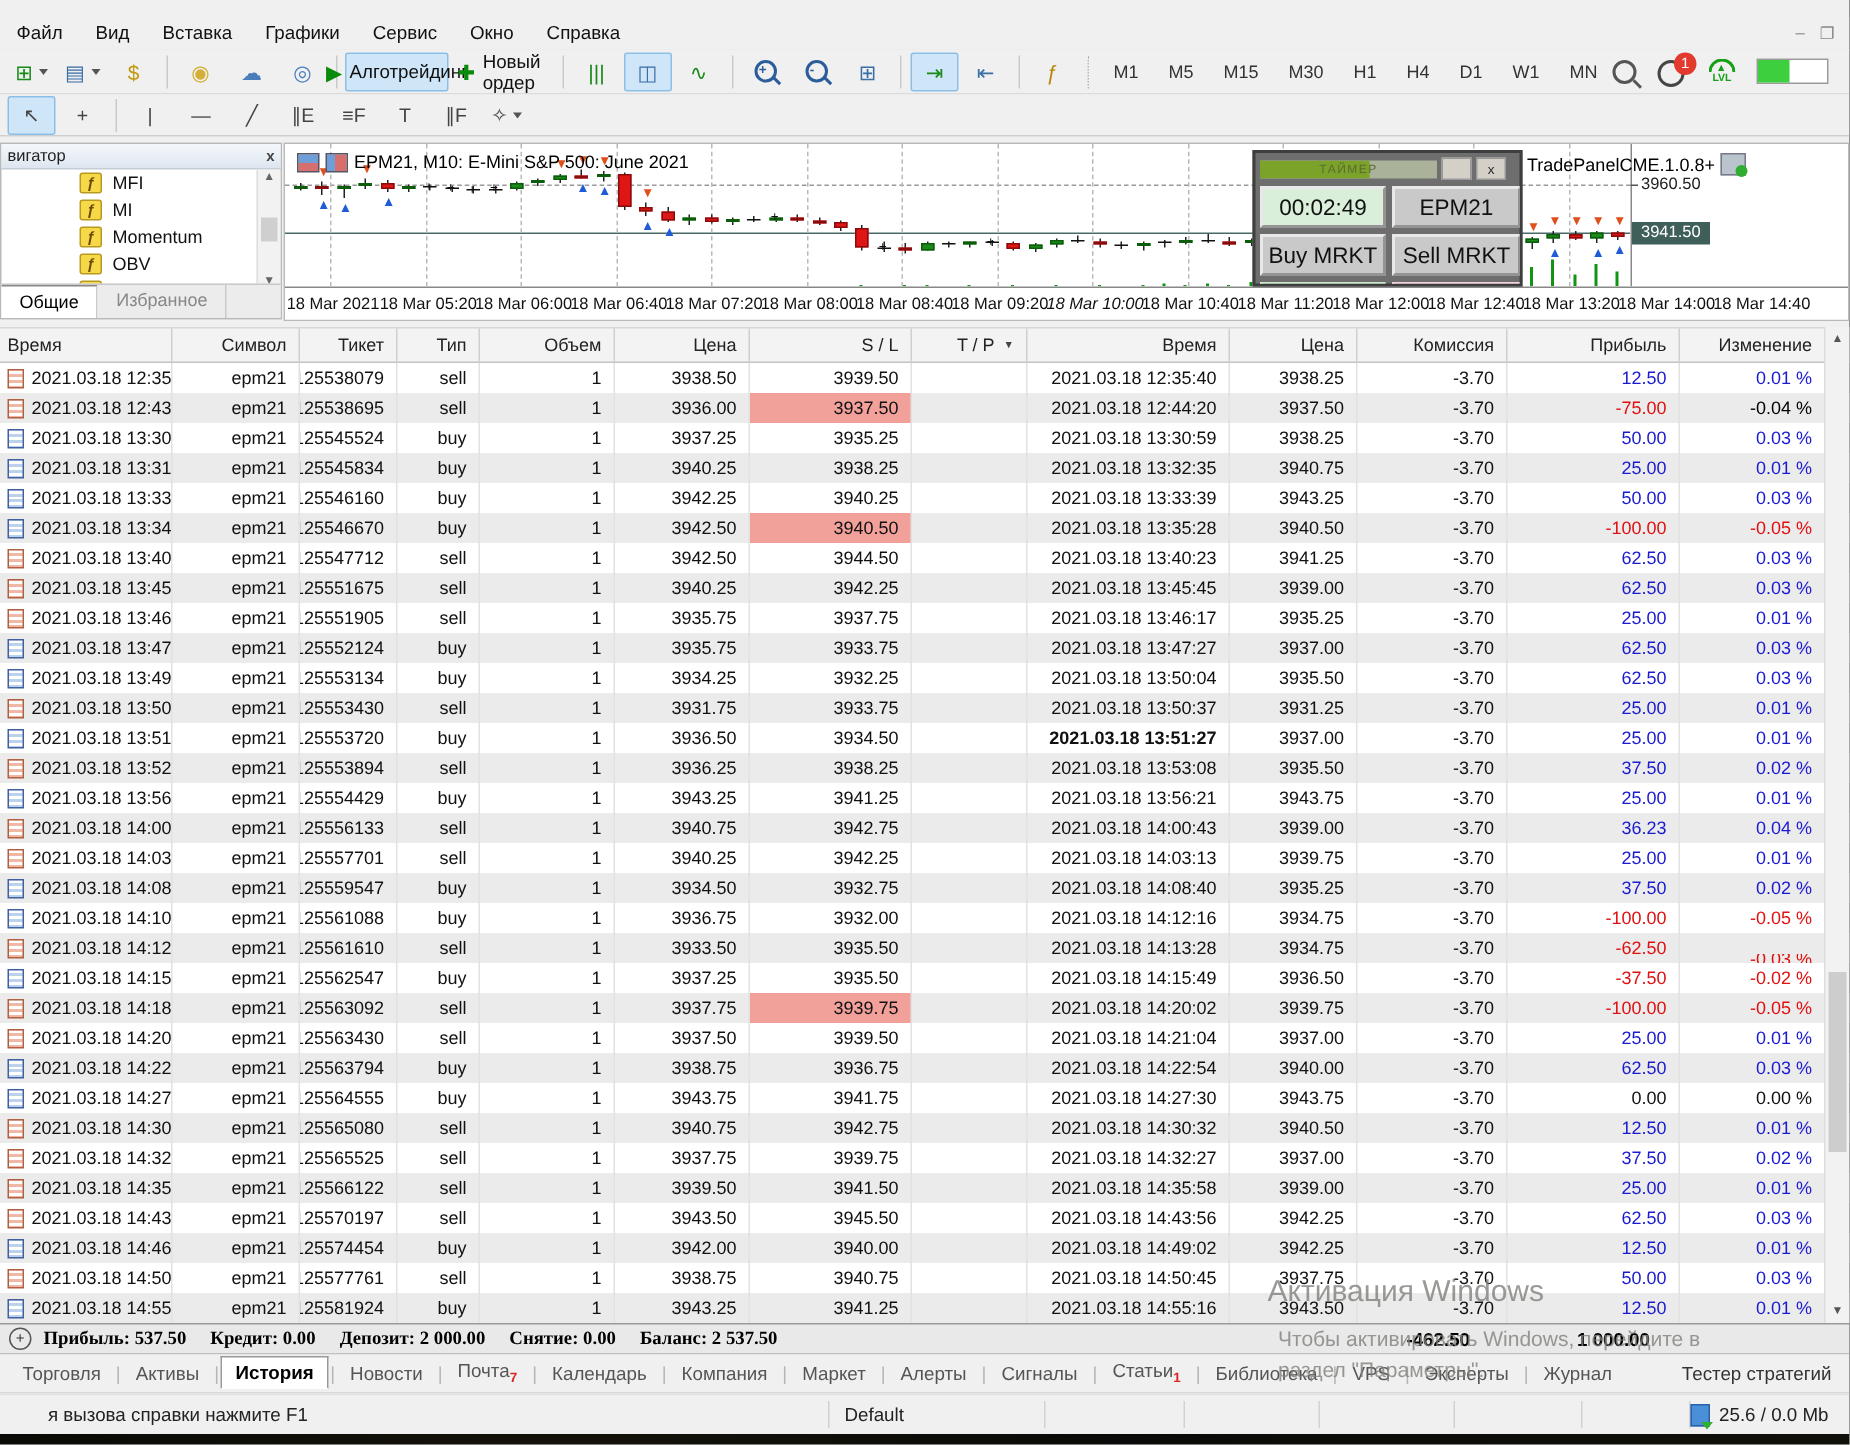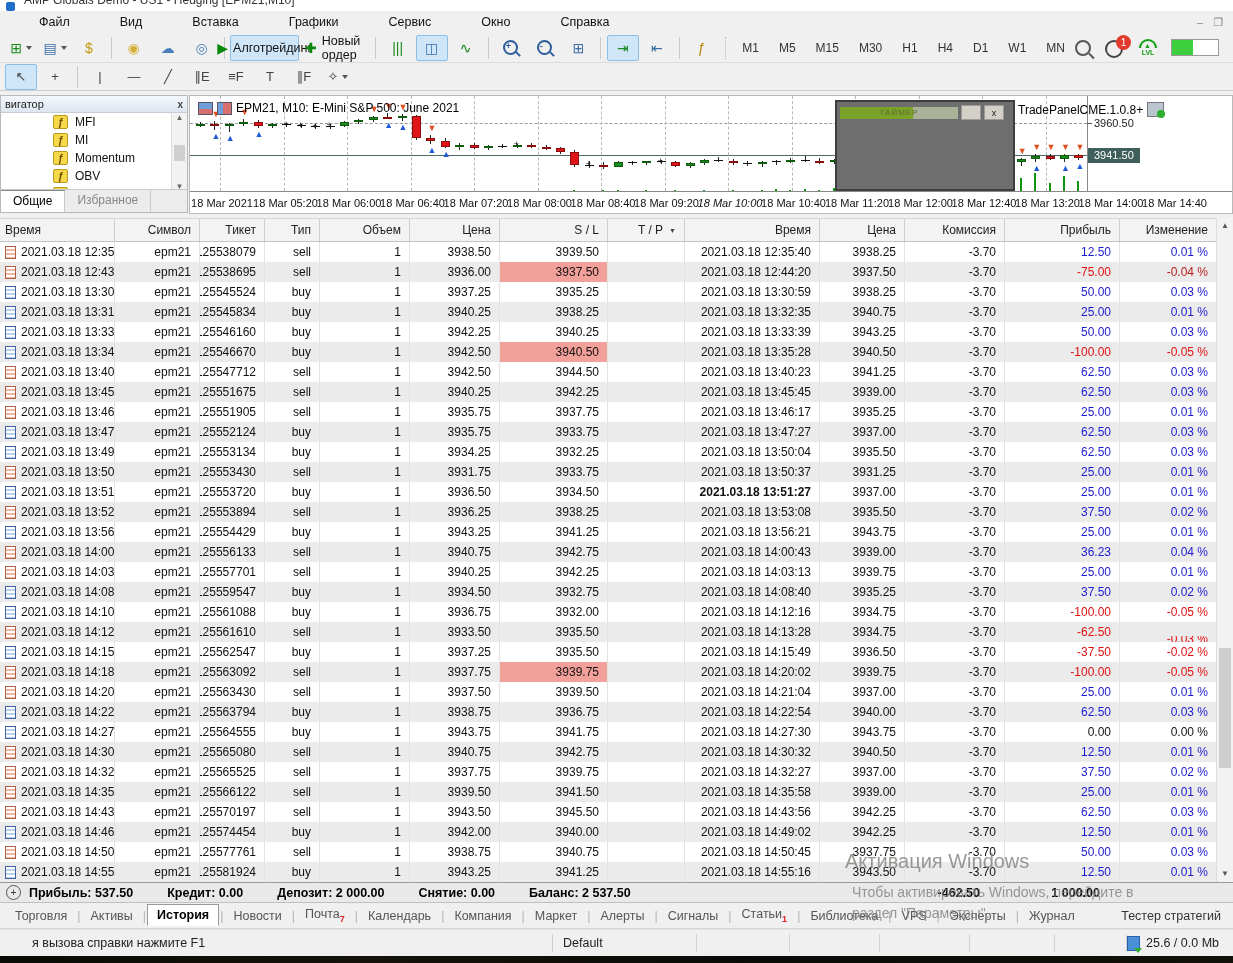--- a/index.html
+++ b/index.html
@@ -5,21 +5,21 @@
   html,body{margin:0;padding:0;background:#444;}
   #app{position:relative;width:1233px;height:963px;background:#f0f0f0;
        font-family:"Liberation Sans",sans-serif;font-size:12px;color:#111;
        overflow:hidden;user-select:none;}
   
   .titlebar{position:absolute;top:0;left:0;width:1233px;height:11px;background:#fff;overflow:hidden;border-bottom:1px solid #e4e4e4;}
   .titlebar .titletext{position:absolute;top:-7px;left:24px;font-size:12px;color:#333;white-space:nowrap;}
   .titlebar .appdot{position:absolute;top:2px;left:6px;width:9px;height:9px;background:#1d6fc9;border-radius:2px;}
   
   .menubar{position:absolute;top:11px;left:0;width:1233px;height:22px;background:#f0f0f0;display:flex;align-items:center;border-bottom:1px solid #e0e0e0;}
-  .menu-item{padding:2px 11px;color:#111;font-size:12.5px;cursor:default;margin-left:28px;}
+  .menu-item{padding:2px 11px;color:#111;font-size:12.5px;cursor:default;}
   .winctl{margin-left:auto;display:flex;gap:10px;padding-right:10px;color:#888;font-size:11px;}
   .winctl span{cursor:default;}
   
   .toolbar1{position:absolute;top:33px;left:0;width:1233px;height:30px;background:#f0f0f0;border-bottom:1px solid #dcdcdc;display:flex;align-items:center;padding-left:4px;box-sizing:border-box;}
   .toolbar2{position:absolute;top:63px;left:0;width:1233px;height:28px;background:#f0f0f0;border-bottom:1px solid #cfcfcf;display:flex;align-items:center;padding-left:4px;box-sizing:border-box;}
   .tbbtn{height:24px;min-width:24px;display:inline-flex;align-items:center;justify-content:center;
          margin:0 1px;padding:0 3px;border:1px solid transparent;border-radius:2px;font-size:14px;cursor:default;position:relative;}
   .tbbtn.active{background:#cfe6f9;border-color:#8cbfe8;}
   .tbbtn .glyph{line-height:1;}
   .tbbtn .lbl{font-size:12.5px;color:#111;margin-left:5px;}
@@ -103,21 +103,21 @@
   .docicon.buy{border-color:#4060a0;}
   .slhit{background:#f2a09a;}
   .filtarrow{font-size:7px;color:#444;margin-left:6px;}
   .vscroll{position:absolute;right:0;top:218px;width:16px;height:664px;background:#f2f2f2;border-left:1px solid #ddd;}
   .vscroll .up,.vscroll .dn{position:absolute;left:0;width:16px;height:16px;font-size:8px;color:#555;text-align:center;line-height:16px;}
   .vscroll .up{top:0;} .vscroll .dn{bottom:0;}
   .vscroll .thumb{position:absolute;left:2px;width:12px;top:430px;height:120px;background:#cdcdcd;}
   
   .summary{position:absolute;top:882px;left:0;width:1233px;height:21px;background:#e9e9e9;border-top:1px solid #9a9a9a;border-bottom:1px solid #c0c0c0;display:flex;align-items:center;font-weight:bold;font-size:12.5px;color:#000;box-sizing:border-box;}
   .summary .plus{width:13px;height:13px;border:1px solid #555;border-radius:50%;font-size:10px;font-weight:normal;display:flex;align-items:center;justify-content:center;margin:0 8px 0 6px;color:#333;}
-  .sumseg{margin-right:34px;white-space:nowrap;}
+  .sumseg{margin-right:16px;white-space:nowrap;font-family:Liberation Serif, serif;}
   .sumtotal{position:absolute;font-weight:bold;color:#000;}
   
   .tabbar{position:absolute;top:903px;left:0;width:1233px;height:26px;background:#f0f0f0;border-bottom:1px solid #d8d8d8;display:flex;align-items:center;padding-left:6px;box-sizing:border-box;font-size:12.5px;color:#555;}
   .btab{padding:3px 9px;position:relative;white-space:nowrap;}
   .btab.active{background:#fff;border:1px solid #999;border-bottom-color:#fff;font-weight:bold;color:#000;margin-top:-1px;}
   .btab sub{color:#d22;font-size:9px;font-weight:bold;}
   .btabsep{color:#b5b5b5;margin:0 1px;}
   .tab-right{margin-left:auto;padding-right:12px;color:#333;font-size:12.5px;}
   
   .statusbar{position:absolute;top:929px;left:0;width:1233px;height:27px;background:#f0f0f0;display:flex;align-items:center;font-size:12.5px;color:#222;box-sizing:border-box;border-top:1px solid #e0e0e0;}
@@ -132,24 +132,20 @@
   .watermark{position:absolute;color:rgba(130,128,124,0.8);pointer-events:none;z-index:9;}
   .wm1{top:850px;left:845px;font-size:20px;}
   .wm2{top:884px;left:852px;font-size:14px;}
   .wm3{top:905px;left:852px;font-size:14px;}
 </style>
 </head>
 <body>
 
 <div id="app">
 
-  <div class="titlebar">
-    <span class="appdot"></span>
-    <span class="titletext">AMP Globals Demo - US1 - Hedging   [EPM21,M10]</span>
-  </div>
 
   <div class="menubar">
     <span id="menu-items" style="display:flex;">
         <span class="menu-item">Файл</span>
         <span class="menu-item">Вид</span>
         <span class="menu-item">Вставка</span>
         <span class="menu-item">Графики</span>
         <span class="menu-item">Сервис</span>
         <span class="menu-item">Окно</span>
         <span class="menu-item">Справка</span>
@@ -570,20 +566,28 @@
     </div>
     <div class="panel">
       <div class="panel-row1">
         <div class="ptimer-track">
           <div class="ptimer-fill"></div>
           <div class="ptimer-cap">ТАЙМЕР</div>
         </div>
         <div class="pbtn-sm"></div>
         <div class="pbtn-sm">x</div>
       </div>
+      <div class="panel-grid">
+        <div class="pcell timer">00:02:49</div>
+        <div class="pcell">EPM21</div>
+        <div class="pcell">Buy MRKT</div>
+        <div class="pcell">Sell MRKT</div>
+        <div class="pcell half-green"></div>
+        <div class="pcell half-pink"></div>
+      </div>
     </div>
   </div>
 
   <div class="htable" id="htable">
       <div class="hrow hhead">
         <div class="hcell left" style="width: 115px; flex: 0 0 115px;">
           <span>Время</span>
         </div>
         <div class="hcell" style="width: 85px; flex: 0 0 85px;">
           <span>Символ</span>
@@ -650,21 +654,21 @@
         <div class="hcell" style="width: 65px; flex: 0 0 65px;">125538695</div>
         <div class="hcell" style="width: 55px; flex: 0 0 55px;">sell</div>
         <div class="hcell" style="width: 90px; flex: 0 0 90px;">1</div>
         <div class="hcell" style="width: 90px; flex: 0 0 90px;">3936.00</div>
         <div class="hcell slhit" style="width: 108px; flex: 0 0 108px;">3937.50</div>
         <div class="hcell" style="width: 77px; flex: 0 0 77px;"></div>
         <div class="hcell" style="width: 135px; flex: 0 0 135px;">2021.03.18 12:44:20</div>
         <div class="hcell" style="width: 85px; flex: 0 0 85px;">3937.50</div>
         <div class="hcell" style="width: 100px; flex: 0 0 100px;">-3.70</div>
         <div class="hcell" style="width: 115px; flex: 0 0 115px; color: rgb(224, 16, 16);">-75.00</div>
-        <div class="hcell" style="width: 97px; flex: 0 0 97px; color: #b91c1c;">-0.04 %</div>
+        <div class="hcell" style="width: 97px; flex: 0 0 97px; color: #000000;">-0.04 %</div>
       </div>
       <div class="hrow">
         <div class="hcell left" style="width: 115px; flex: 0 0 115px;">
           <span class="docicon buy"></span>
           <span>2021.03.18 13:30...</span>
         </div>
         <div class="hcell" style="width: 85px; flex: 0 0 85px;">epm21</div>
         <div class="hcell" style="width: 65px; flex: 0 0 65px;">125545524</div>
         <div class="hcell" style="width: 55px; flex: 0 0 55px;">buy</div>
         <div class="hcell" style="width: 90px; flex: 0 0 90px;">1</div>

